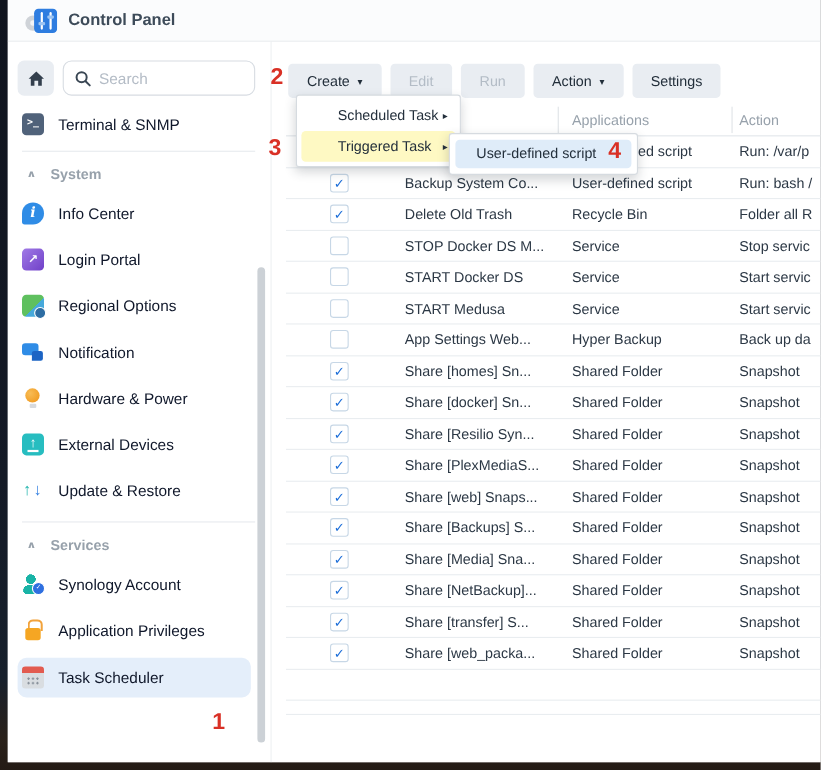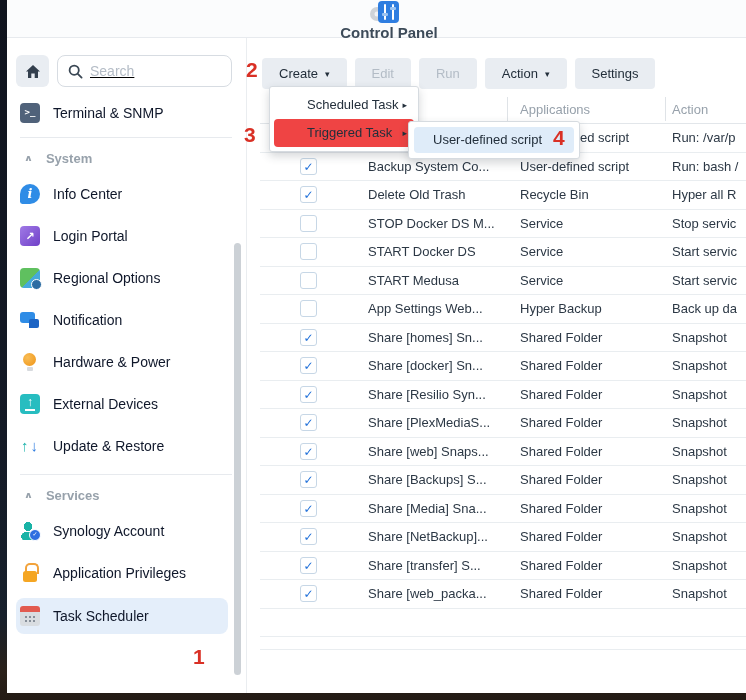--- a/index.html
+++ b/index.html
@@ -3,32 +3,32 @@
 <meta charset="utf-8">
 <style>
   * { margin:0; padding:0; box-sizing:border-box; }
   html,body { width:746px; height:700px; overflow:hidden; font-family:"Liberation Sans","DejaVu Sans",sans-serif; }
   .wallpaper { position:absolute; inset:0; width:746px; height:700px;
     background:linear-gradient(180deg,#10141e 0%,#141a26 62%,#17202c 88%, #2a211a 96%, #241b15 100%); }
   .window { position:absolute; left:7px; top:0; width:739px; height:693px; background:#fff; overflow:hidden; }
 
   
   .titlebar { position:absolute; left:0; top:0; right:0; height:38px; background:#fbfcfd;
-    border-bottom:1px solid #e7eaee; display:flex; align-items:center; padding-left:15px;flex-direction:column; }
+    border-bottom:1px solid #e7eaee; display:flex; align-items:center; padding-left:15px; }
   .app-icon { width:30px; height:24px; position:relative; flex:0 0 auto; }
   .title-text { margin-left:10px; font-size:15px; font-weight:bold; color:#3d4b59; }
 
   
   .sidebar { position:absolute; left:0; top:38px; bottom:0; width:240px; background:#fff;
     border-right:1px solid #eaedf0; padding-top:17px; overflow:hidden; }
   .home-row { display:flex; gap:8px; padding-left:9px; padding-right:14px; }
   .home-btn { width:33px; height:32px; background:#e9edf2; border-radius:6px; display:flex;
     align-items:center; justify-content:center; flex:0 0 auto; cursor:pointer; }
   .search-box { flex:1; height:32px; border:1px solid #d7dce2; border-radius:8px; background:#fff;
-    display:flex; align-items:center; padding:0 10px; gap:7px;text-decoration:underline; }
+    display:flex; align-items:center; padding:0 10px; gap:7px; }
   .search-box input { border:none; outline:none; width:100%; font-size:14px; color:#2c3845;
     font-family:"Liberation Sans","DejaVu Sans",sans-serif; }
   .search-box input::placeholder { color:#b4bcc6; }
   .side-item { height:28px; margin:14px 8px 0 13px; display:flex; align-items:center; gap:13px;
     font-size:14px; color:#0f172a; cursor:pointer; white-space:nowrap; }
   .side-item.first { margin-top:12px; }
   .side-item.selected { background:#e4eefa; border-radius:8px; height:36px; margin:11px 18px 0 9px;
     padding-left:4px; }
   .side-divider { height:1px; background:#e7eaee; margin:10px 14px 0 13px; }
   .section-header { display:flex; align-items:center; gap:13px; margin:13px 8px 0 17px;
@@ -115,21 +115,21 @@
   .c-action { position:absolute; left:412px; top:6px; }
   .empty-row { height:28.5px; border-bottom:1px solid #e9edf0; }
   .table-end { height:12.5px; border-bottom:1px solid #e9edf0; }
 
   
   .menu1 { position:absolute; left:22px; top:48px; width:150px; background:#fff;
     border:1px solid #d6dbe0; border-radius:3px; box-shadow:0 4px 10px rgba(40,50,60,.2);
     padding:4px 0; z-index:30; }
   .menu-item { height:28px; line-height:28px; margin:0 4px; padding-left:33px; border-radius:4px;
     font-size:13px; color:#232f3b; position:relative; cursor:pointer; white-space:nowrap; }
-  .menu-item.highlighted { background:#ef4444; }
+  .menu-item.highlighted { background:#fef9c3; }
   .mi-arrow { position:absolute; right:7px; top:0; font-size:9px; color:#232f3b; }
   .menu2 { position:absolute; left:161px; top:83px; width:172px; background:#fff;
     border:1px solid #d6dbe0; border-radius:3px; box-shadow:0 4px 10px rgba(40,50,60,.2);
     padding:5px; z-index:31; }
   .menu2-item { height:26px; line-height:26px; border-radius:4px; background:#dfecf9;
     padding-left:19px; font-size:13px; color:#232f3b; cursor:pointer; white-space:nowrap; }
 
   
   .ann { position:absolute; color:#d93025; font-weight:bold; font-size:21px; z-index:60;
     line-height:1; }
@@ -289,21 +289,21 @@
         <div class="trow">
           <span class="cb">✓</span>
           <span class="c-name">Backup System Co...</span>
           <span class="c-app">User-defined script</span>
           <span class="c-action">Run: bash /</span>
         </div>
         <div class="trow">
           <span class="cb">✓</span>
           <span class="c-name">Delete Old Trash</span>
           <span class="c-app">Recycle Bin</span>
-          <span class="c-action">Hyper all R</span>
+          <span class="c-action">Folder all R</span>
         </div>
         <div class="trow">
           <span class="cb"></span>
           <span class="c-name">STOP Docker DS M...</span>
           <span class="c-app">Service</span>
           <span class="c-action">Stop servic</span>
         </div>
         <div class="trow">
           <span class="cb"></span>
           <span class="c-name">START Docker DS</span>

